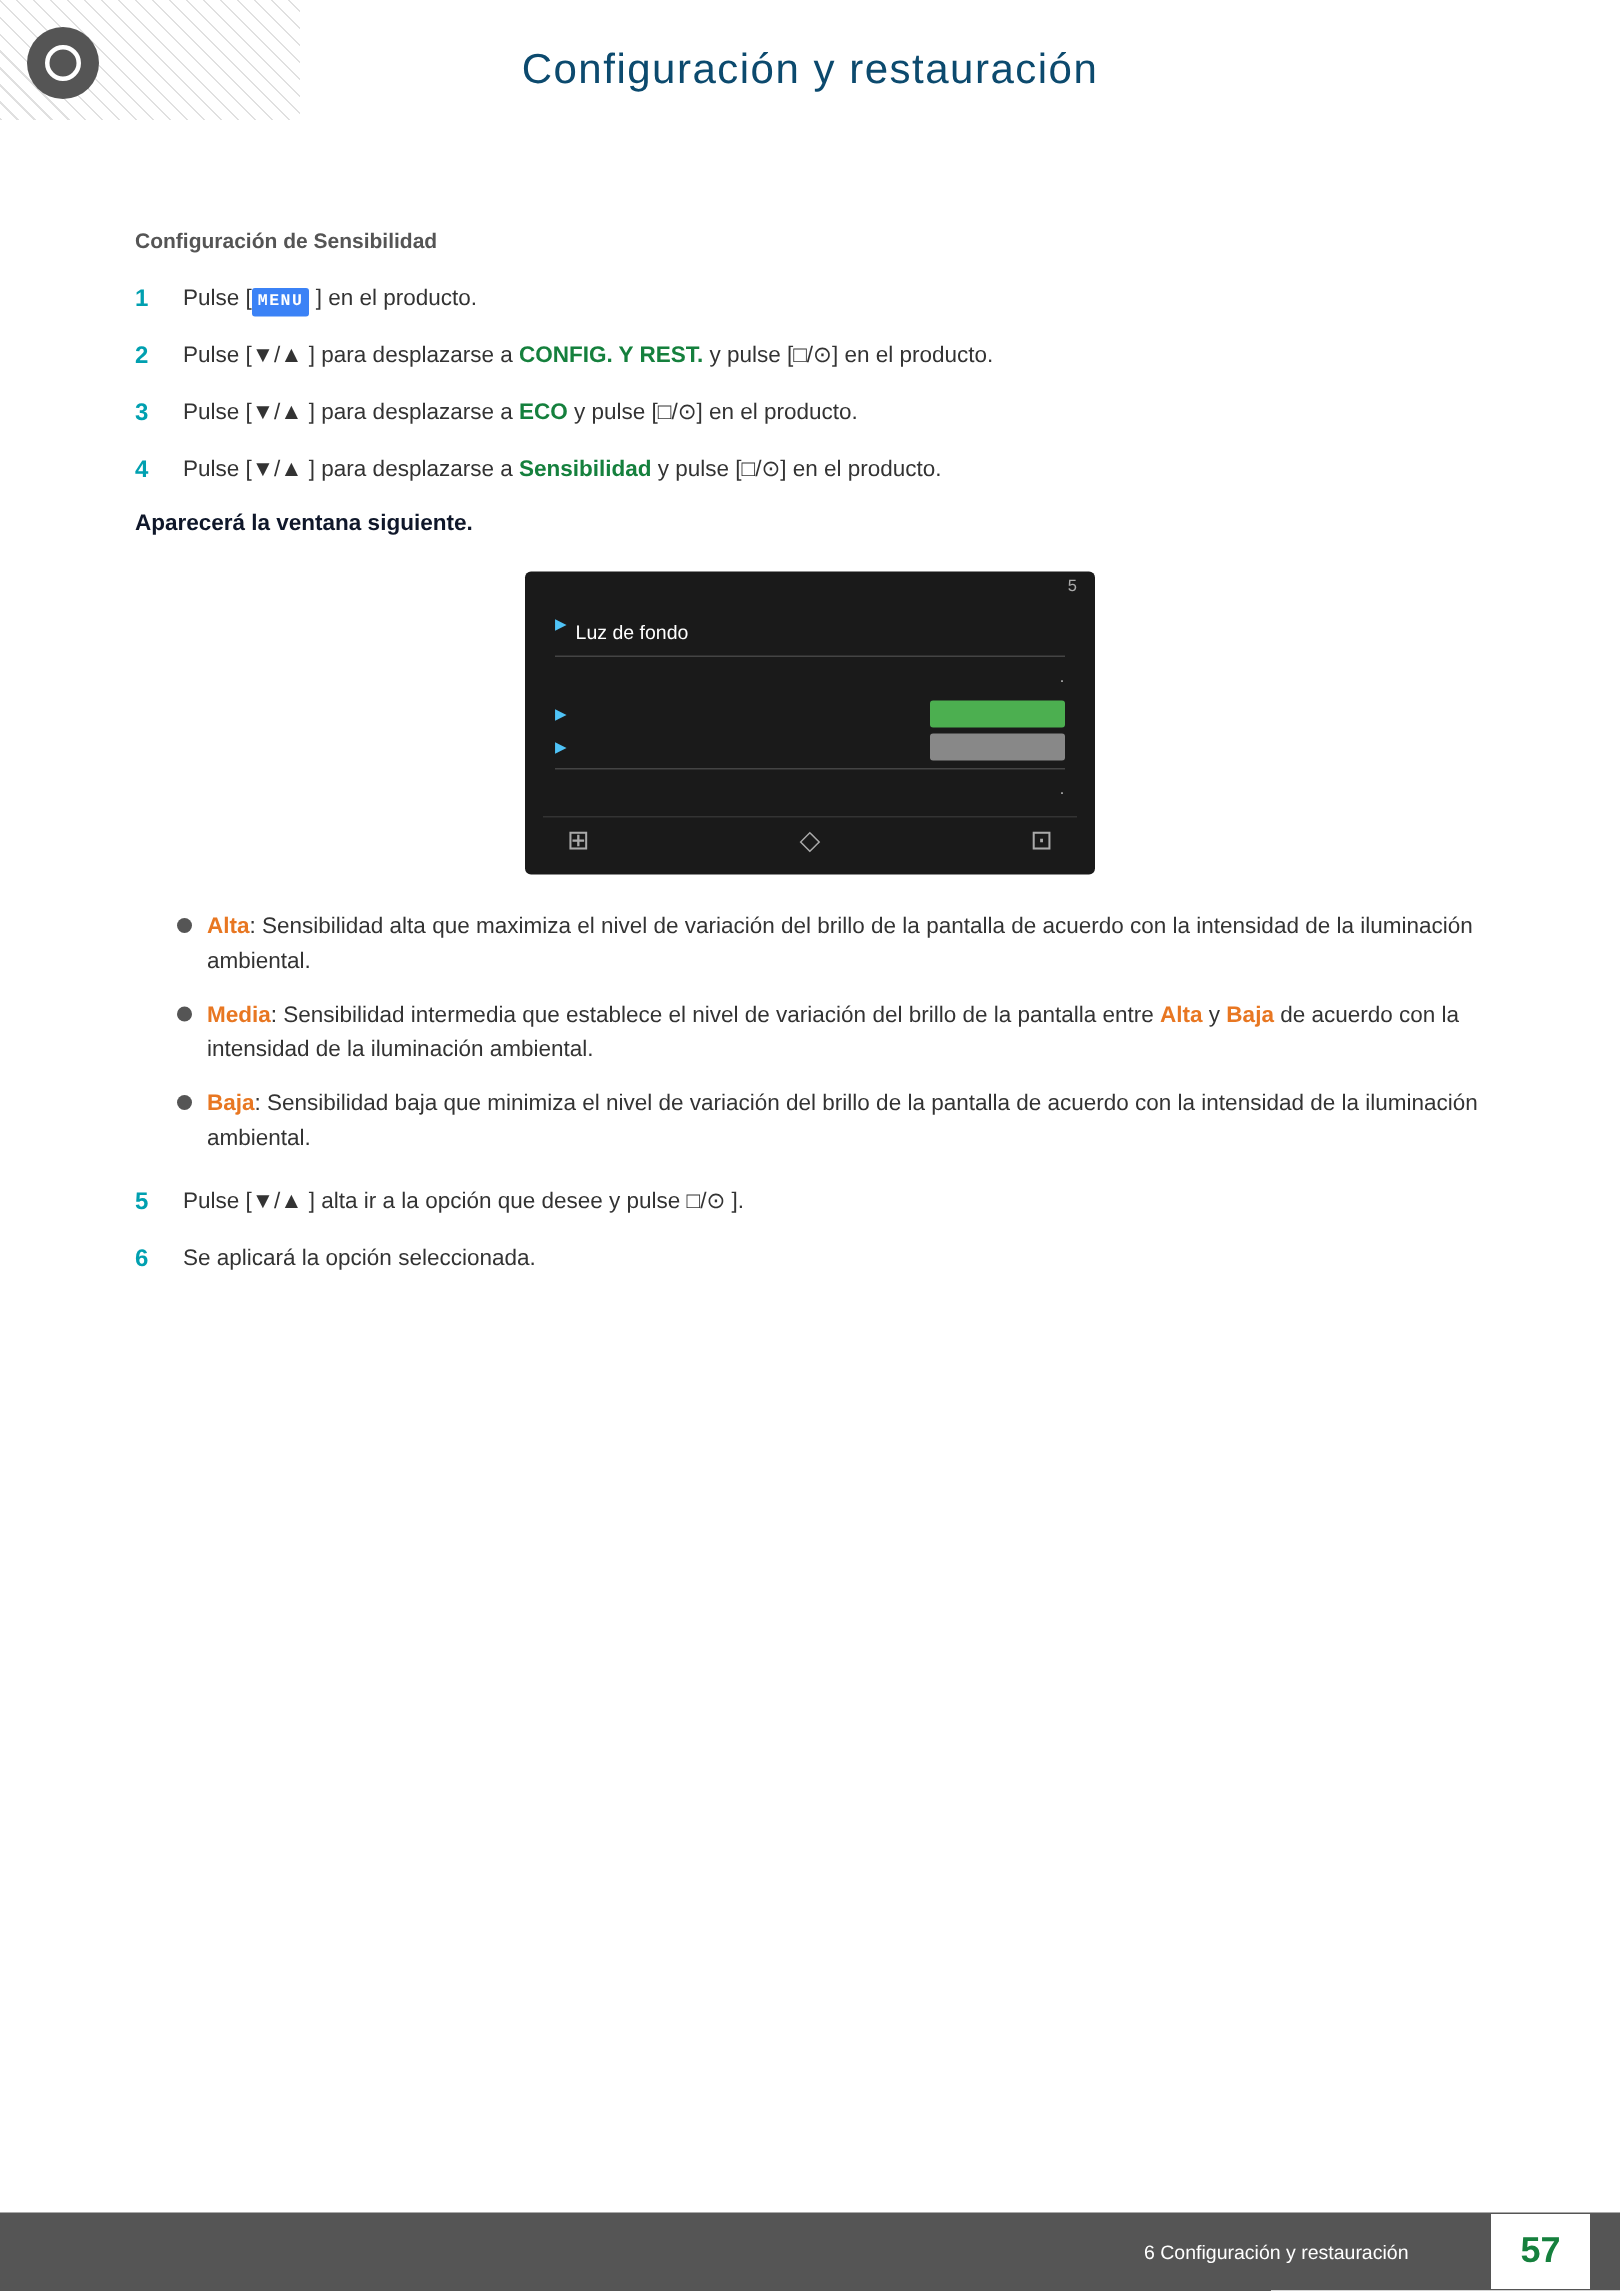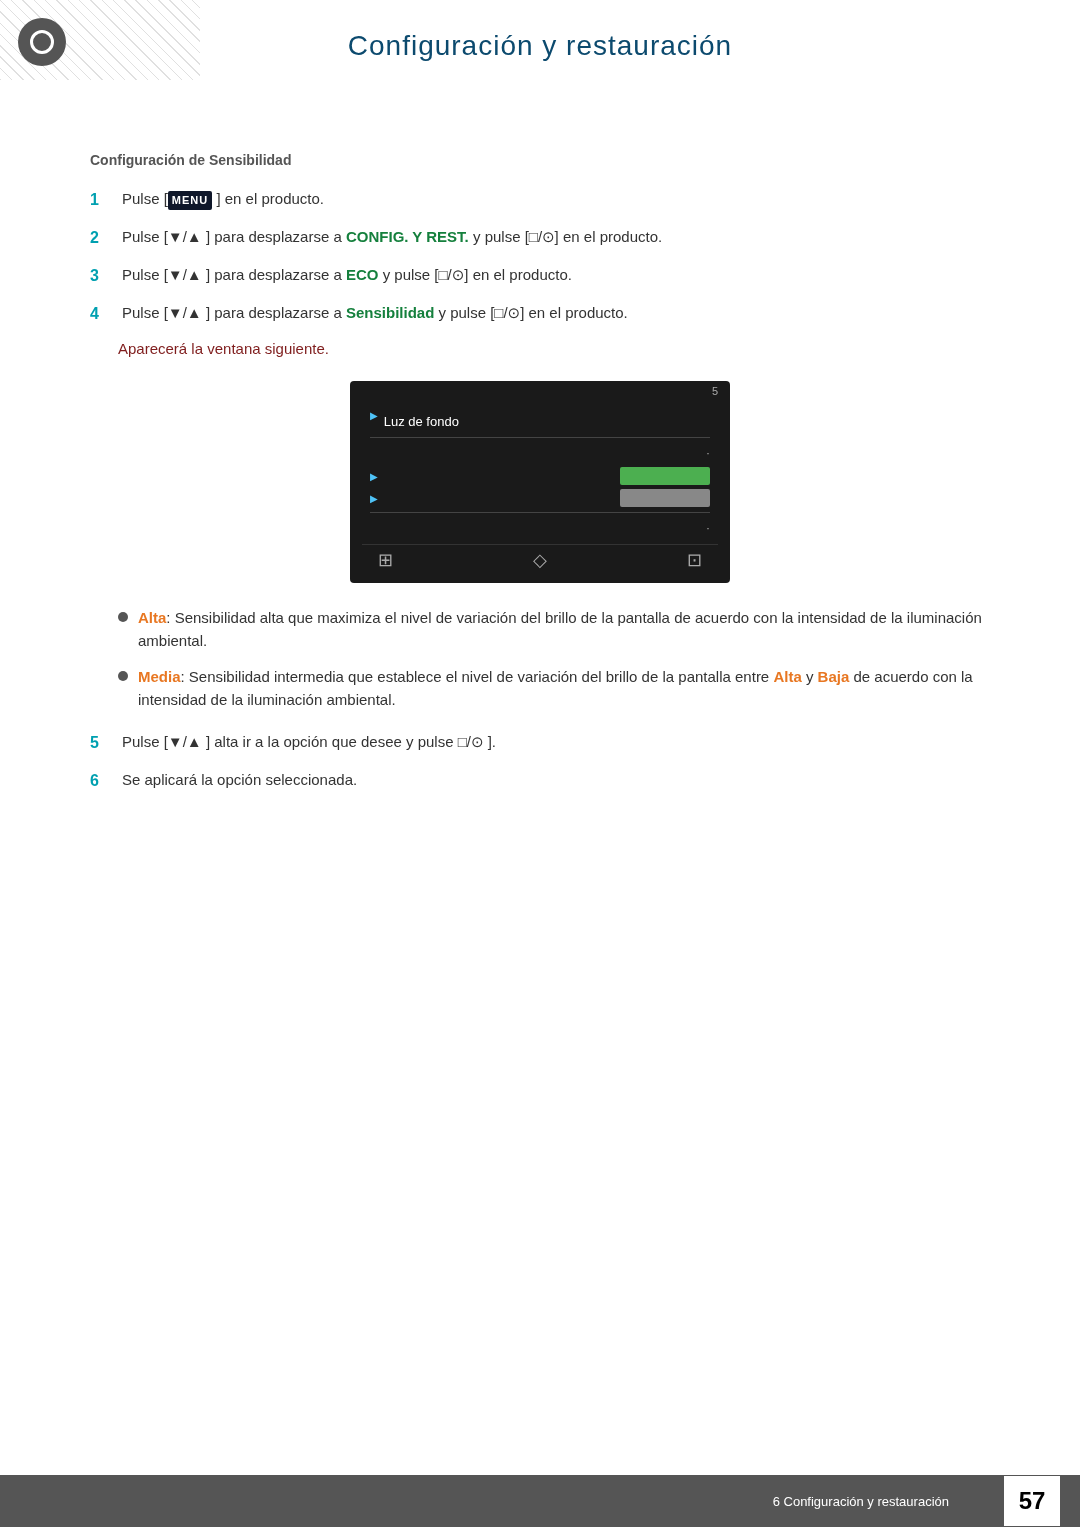--- a/index.html
+++ b/index.html
@@ -110,36 +110,37 @@
       font-weight: bold;
     }
     .highlight-orange {
       color: #e87722;
       font-weight: bold;
     }
 
     
     .menu-key {
       display: inline-block;
-      background: #0f172a;
+      background: #3b82f6;
       color: #fff;
       font-size: 11px;
       font-weight: bold;
       padding: 1px 4px;
       border-radius: 2px;
       letter-spacing: 1px;
+      font-family: Liberation Mono, monospace;
     }
 
     
     .sub-item-text {
-      margin-left: 28px;
       font-size: 15px;
-      color: #7f1d1d;
+      color: #0f172a;
       margin-top: 4px;
       margin-bottom: 14px;
+      font-weight: bold;
     }
 
     
     .monitor-container {
       margin: 24px auto;
       width: 380px;
     }
     .monitor-screen {
       background: #1a1a1a;
       border-radius: 4px;
@@ -257,24 +258,24 @@
       padding: 0 20px;
       gap: 47px;
     }
     .footer-text {
       color: #ffffff;
       font-size: 13px;
       margin-right: 8px;
     }
     .page-number-box {
       background: #ffffff;
-      color: #000000;
+      color: #15803d;
       font-size: 24px;
       font-weight: bold;
-      width: 56px;
+      width: 66px;
       height: 50px;
       display: flex;
       align-items: center;
       justify-content: center;
     }
   </style>
 </head>
 <body>
 
 <div class="top-decoration"></div>
@@ -380,20 +381,26 @@
       </span>
     </li>
 
     <li>
       <div class="bullet-dot"></div>
       <span>
         <span class="highlight-orange">Media</span>: Sensibilidad intermedia que establece el nivel de variación del brillo de la pantalla entre <span class="highlight-orange">Alta</span> y <span class="highlight-orange">Baja</span> de acuerdo con la intensidad de la iluminación ambiental.
       </span>
     </li>
 
+    <li>
+      <div class="bullet-dot"></div>
+      <span>
+        <span class="highlight-orange">Baja</span>: Sensibilidad baja que minimiza el nivel de variación del brillo de la pantalla de acuerdo con la intensidad de la iluminación ambiental.
+      </span>
+    </li>
 
   </ul>
 
   <ol class="numbered-list">
     <li>
       <span class="list-number">5</span>
       <span class="list-content">
         Pulse [▼/▲ ] alta ir a la opción que desee y pulse □/⊙ ].
       </span>
     </li>

